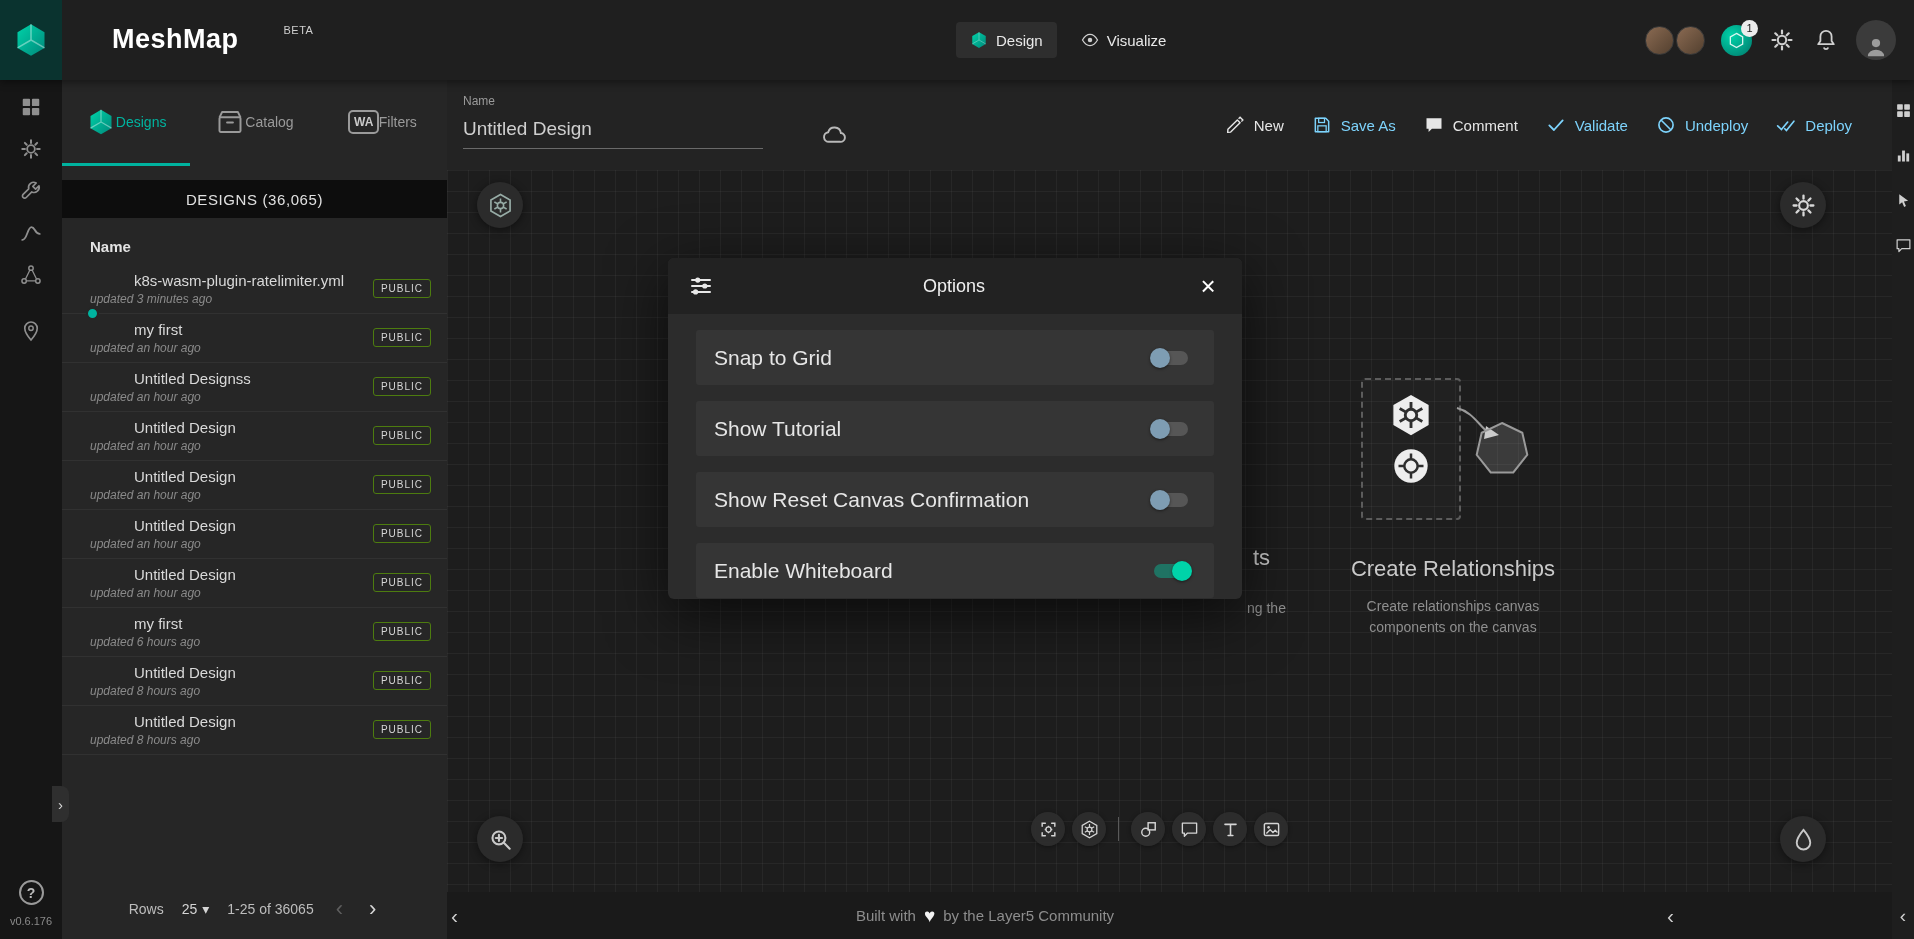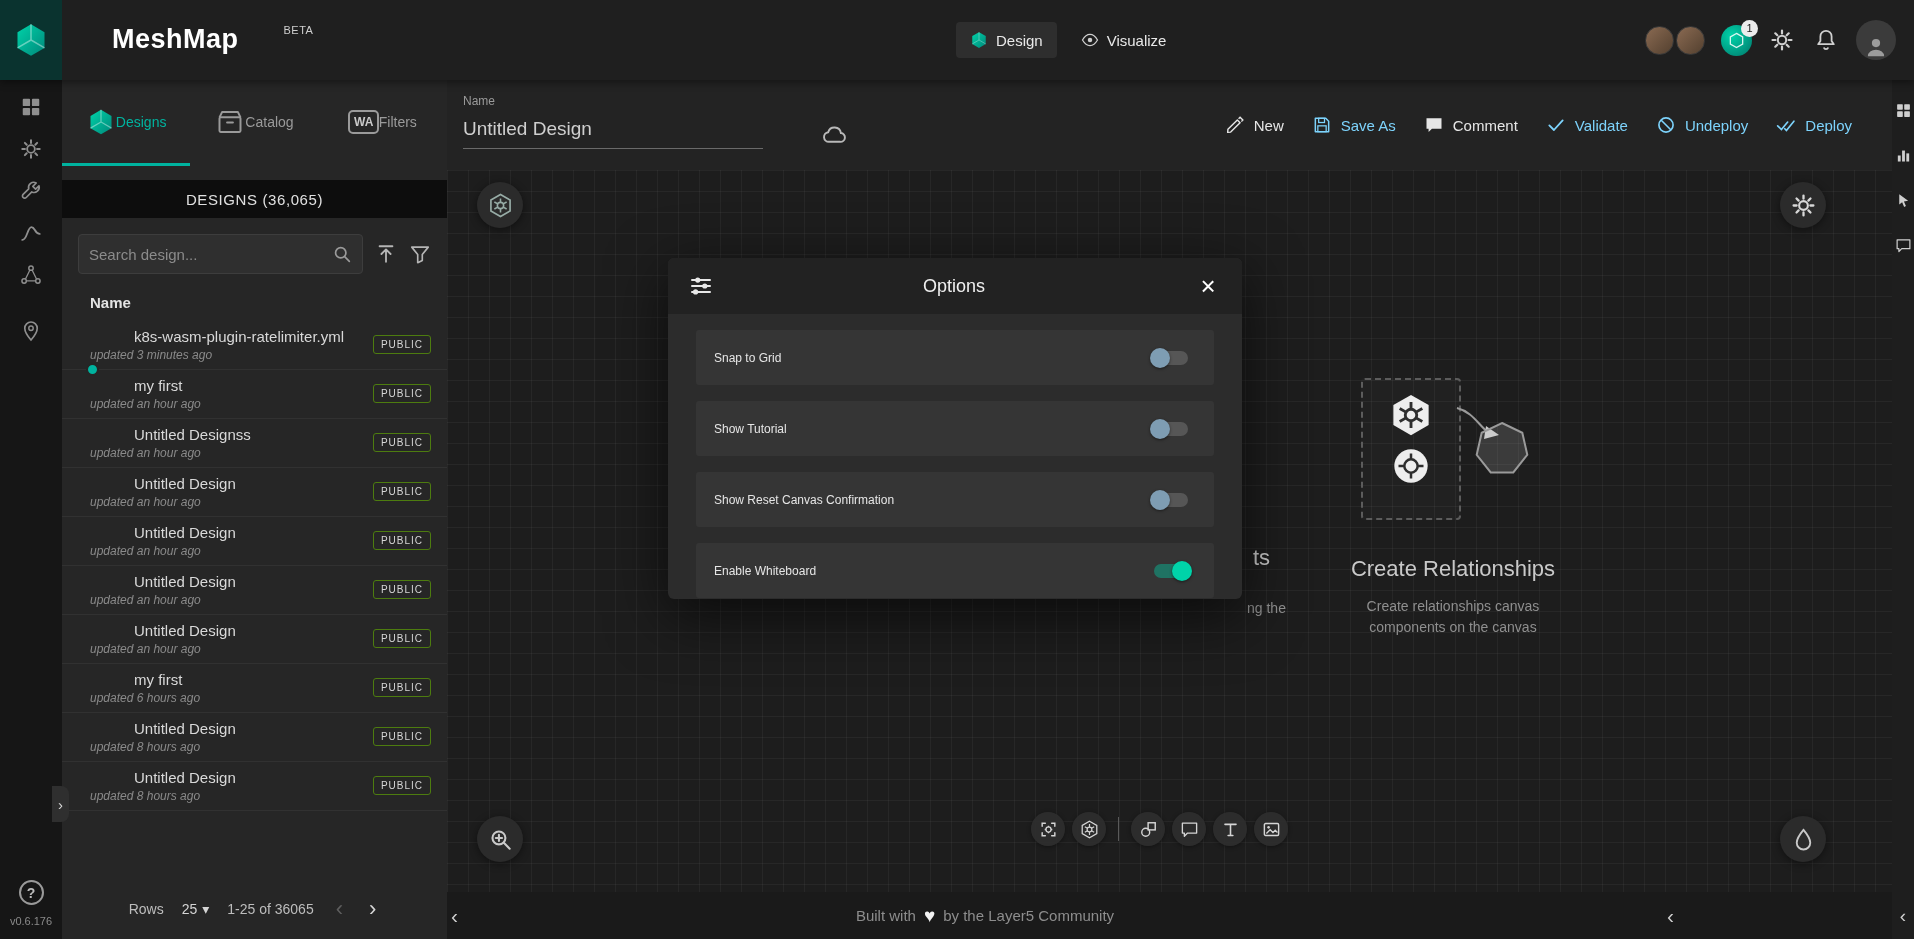--- a/index.html
+++ b/index.html
@@ -135,21 +135,21 @@
   
   .modal{position:absolute;left:221px;top:88px;width:574px;background:#2c2c2c;border-radius:6px;
     box-shadow:0 16px 60px rgba(0,0,0,.65);z-index:40;overflow:hidden;padding-bottom:1px;}
   .modal-head{height:56px;background:#222;display:flex;align-items:center;padding:0 20px;}
   .modal-tune{width:26px;height:26px;color:#e8e8e8;flex:0 0 auto;}
   .modal-title{flex:1;text-align:center;font-size:18px;color:#f0f0f0;}
   .modal-close{width:28px;height:28px;background:none;border:none;color:#fff;font-size:26px;line-height:24px;
     text-align:center;cursor:pointer;flex:0 0 auto;}
   .opt-row{margin:16px 28px 0;height:55px;background:#353535;border-radius:3px;display:flex;align-items:center;
     justify-content:space-between;padding:0 22px 0 18px;}
-  .opt-label{font-size:12px;color:#e6e6e6;}
+  .opt-label{font-size:21px;color:#e6e6e6;}
   .switch{position:relative;width:42px;height:22px;flex:0 0 auto;cursor:pointer;display:inline-block;}
   .switch .track{position:absolute;left:4px;top:4px;width:34px;height:14px;border-radius:7px;background:#565656;}
   .switch .knob{position:absolute;top:1px;left:0;width:20px;height:20px;border-radius:50%;background:#7E9DB3;
     box-shadow:0 1px 3px rgba(0,0,0,.5);}
   .switch.on .track{background:rgba(0,211,169,.4);}
   .switch.on .knob{left:22px;background:#00D3A9;}
 
   
   .mfooter{position:absolute;left:0;bottom:0;width:1445px;height:47px;background:#1a1a1a;color:#8d8d8d;font-size:15px;}
   .ftext{position:absolute;left:538px;top:50%;transform:translate(-50%,-50%);display:flex;align-items:center;
@@ -422,38 +422,20 @@
       <button class="tab">
         <span class="ticon">
             <span class="wa-badge">WA</span>
           </span>
         <span>Filters</span>
       </button>
     </div>
 
     <div class="section-bar">DESIGNS (36,065)</div>
 
-    <div class="search-row">
-      <div class="search-box">
-        <input type="text" placeholder="Search design..." style="">
-        <svg class="ic" width="20" height="20" style="color:#9a9a9a">
-            <use href="#i-search"></use>
-          </svg>
-      </div>
-      <button class="tool-ic">
-        <svg class="ic">
-            <use href="#i-upload"></use>
-          </svg>
-      </button>
-      <button class="tool-ic">
-        <svg class="ic">
-            <use href="#i-funnel"></use>
-          </svg>
-      </button>
-    </div>
 
     <div class="col-header">Name</div>
 
     <div class="rows">
       <span class="owner-dot"></span>
       <div class="lrow">
         <div class="rname">k8s-wasm-plugin-ratelimiter.yml</div>
         <div class="rupd">updated 3 minutes ago</div>
         <span class="badge">PUBLIC</span>
       </div>

